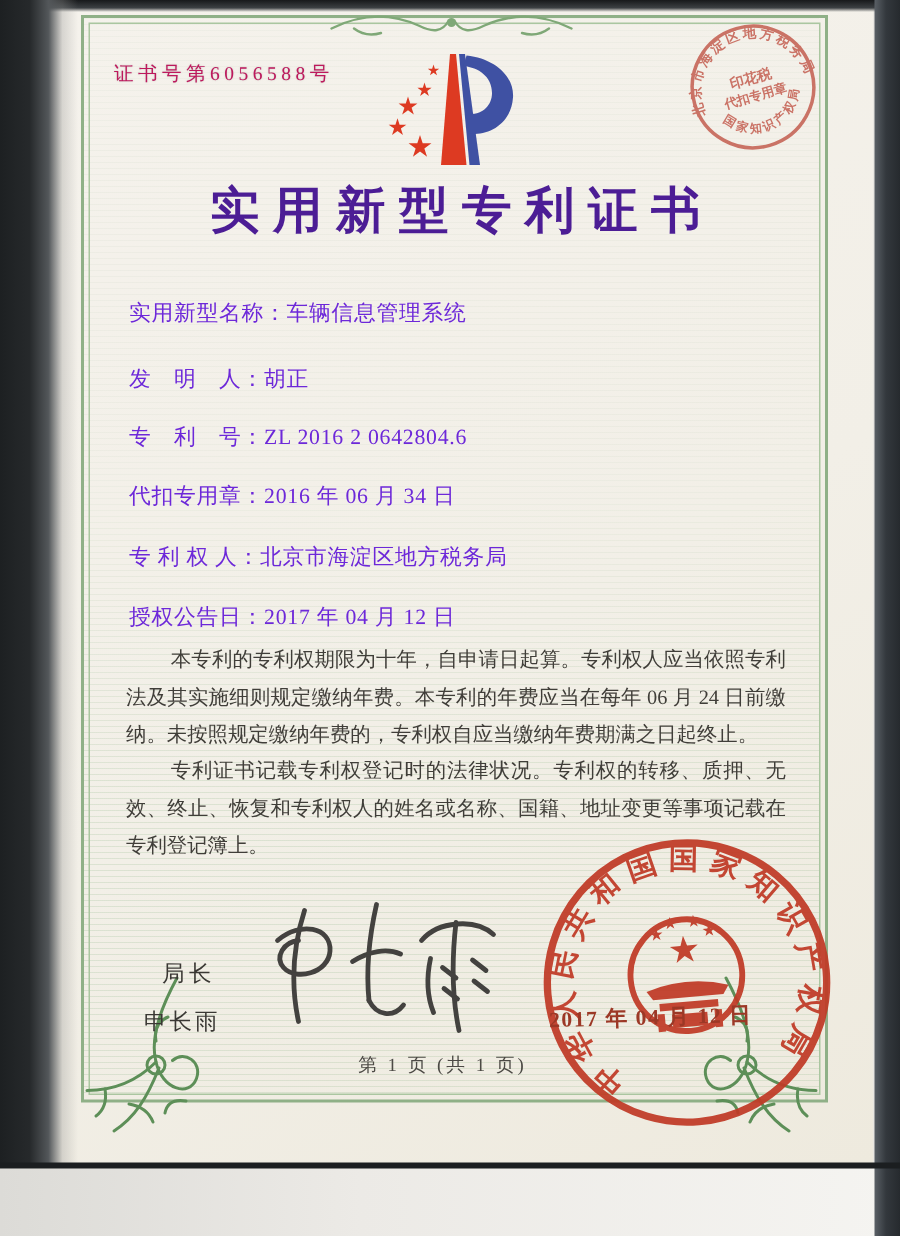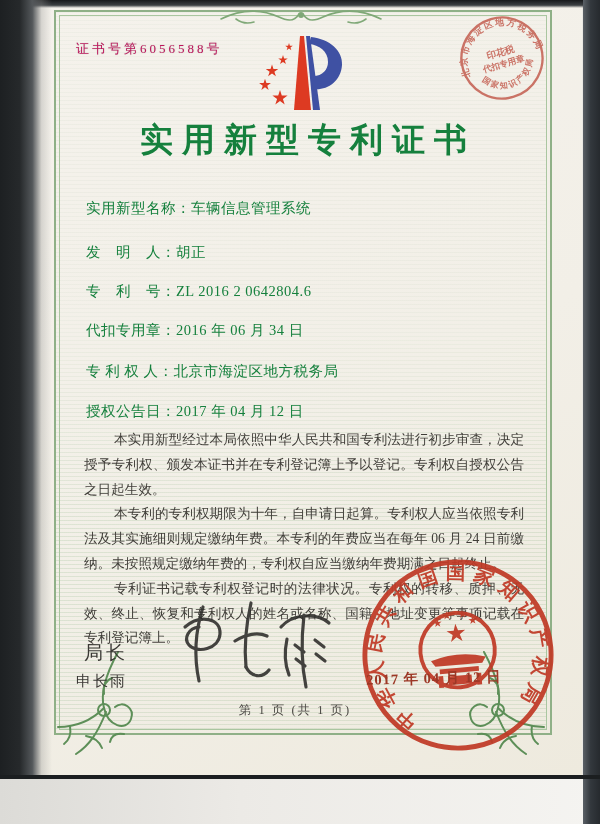--- a/index.html
+++ b/index.html
@@ -28,28 +28,28 @@
   .stripes{position:absolute;left:56px;top:12px;width:490px;height:717px;z-index:2;pointer-events:none;
          background:repeating-linear-gradient(180deg,rgba(132,176,126,.20) 0 1px,rgba(132,176,126,0) 1px 4px);
          -webkit-mask-image:linear-gradient(180deg,rgba(0,0,0,.28) 0%,rgba(0,0,0,.30) 45%,#000 72%);
          mask-image:linear-gradient(180deg,rgba(0,0,0,.28) 0%,rgba(0,0,0,.30) 45%,#000 72%);}
   .orn{position:absolute;z-index:3;}
 
   
   .cert-no{position:absolute;left:76px;top:40px;z-index:4;font-size:13px;letter-spacing:3px;
            color:#be185d;text-shadow:0 0 1px rgba(143,141,136,.5);}
   .title{position:absolute;left:34px;top:118px;width:548px;margin:0;z-index:4;text-align:center;
-         font-size:33px;font-weight:700;letter-spacing:9px;color:#15803d;}
-  .field{position:absolute;left:86px;z-index:4;font-size:14.5px;color:#15803d;letter-spacing:.5px;white-space:nowrap;}
+         font-size:33px;font-weight:700;letter-spacing:9px;color:#4c1d95;}
+  .field{position:absolute;left:86px;z-index:4;font-size:14.5px;color:#6d28d9;letter-spacing:.5px;white-space:nowrap;}
   .f0{top:199px}.f1{top:243px}.f2{top:282px}.f3{top:321px}.f4{top:362px}.f5{top:402px}
   .paras{position:absolute;left:84px;top:428px;width:440px;z-index:4;font-size:13.6px;
          line-height:24.8px;color:#403e39;text-align:justify;}
   .paras p{margin:0;text-indent:2.2em;}
-  .director-label{position:absolute;left:84px;top:640px;z-index:4;font-size:19px;letter-spacing:3px;color:#3a3834;}
-  .director-name{position:absolute;left:76px;top:672px;z-index:4;font-size:15px;letter-spacing:2px;color:#3a3834;}
+  .director-label{position:absolute;left:108px;top:640px;z-index:4;font-size:15px;letter-spacing:3px;color:#3a3834;}
+  .director-name{position:absolute;left:96px;top:672px;z-index:4;font-size:15px;letter-spacing:2px;color:#3a3834;}
   .footer{position:absolute;left:210px;top:702px;width:170px;z-index:4;text-align:center;
           font-size:12.5px;letter-spacing:2px;color:#4c4a45;}
 
   
   .logo{position:absolute;left:256px;top:31px;width:92px;height:84px;z-index:4;}
   .tax-stamp{position:absolute;left:457px;top:13px;width:90px;height:90px;z-index:5;
              transform:rotate(-16deg);opacity:.82;}
   .office-seal{position:absolute;left:360px;top:557px;width:196px;height:196px;z-index:5;
              transform:rotate(-5deg);opacity:.93;}
   .seal-date{position:absolute;left:366px;top:669px;z-index:6;font-size:14.5px;font-weight:700;
@@ -135,21 +135,20 @@
 <h1 class="title">实用新型专利证书</h1>
 
 <div class="field f0"><span>实用新型名称：</span><span>车辆信息管理系统</span></div>
 <div class="field f1"><span>发　明　人：</span><span>胡正</span></div>
 <div class="field f2"><span>专　利　号：</span><span>ZL 2016 2 0642804.6</span></div>
 <div class="field f3"><span>代扣专用章：</span><span>2016 年 06 月 34 日</span></div>
 <div class="field f4"><span>专 利 权 人：</span><span>北京市海淀区地方税务局</span></div>
 <div class="field f5"><span>授权公告日：</span><span>2017 年 04 月 12 日</span></div>
 
 <div class="paras">
-  <p>本实用新型经过本局依照中华人民共和国专利法进行初步审查，决定授予专利权、颁发本证书并在专利登记簿上予以登记。专利权自授权公告之日起生效。</p>
   <p>本专利的专利权期限为十年，自申请日起算。专利权人应当依照专利法及其实施细则规定缴纳年费。本专利的年费应当在每年 06 月 24 日前缴纳。未按照规定缴纳年费的，专利权自应当缴纳年费期满之日起终止。</p>
   <p>专利证书记载专利权登记时的法律状况。专利权的转移、质押、无效、终止、恢复和专利权人的姓名或名称、国籍、地址变更等事项记载在专利登记簿上。</p>
 </div>
 
 <div class="director-label">局长</div>
 <div class="director-name">申长雨</div>
 
 <svg class="signature" viewBox="0 0 185 100">
   <g fill="none" stroke="#2c2b29" stroke-width="3.2" stroke-linecap="round" opacity=".88">
     <path d="M38,10 C31,32 28,56 34,84"></path>

